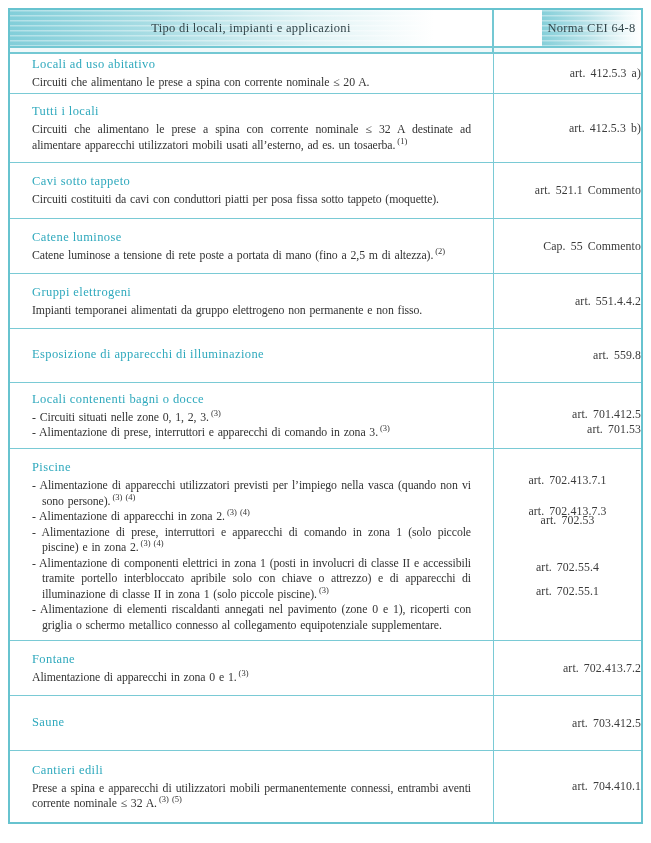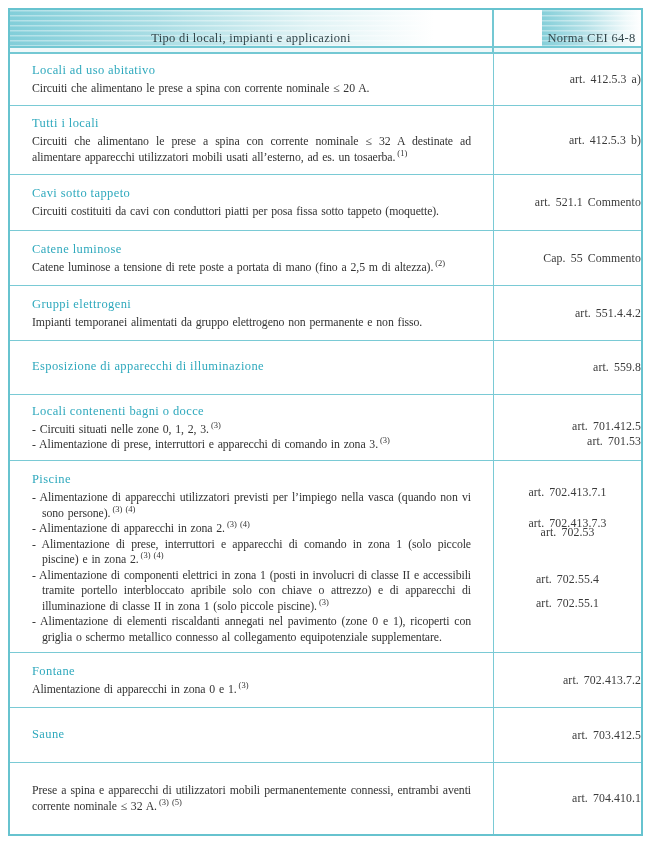--- a/index.html
+++ b/index.html
@@ -12,21 +12,21 @@
   .page { position: relative; width: 651px; height: 843px; }
   .cei-table {
     position: absolute; left: 8px; top: 8px; width: 635px;
     box-sizing: border-box;
     border: 2px solid #67c3cf;
     background: #ffffff;
   }
   
   .header-row { display: flex; height: 36px; border-bottom: 2px solid #74c8d3; }
   .hcell {
-    display: flex; align-items: flex-end; justify-content: center;
+    display: flex; align-items: center; justify-content: center;
     font-size: 12.5px; color: #32454a; letter-spacing: 0.3px;
     box-sizing: border-box;
   }
   .hcell.hleft {
     width: 484px;
     border-right: 2px solid #74c8d3;
     background-image:
       repeating-linear-gradient(to bottom,
         rgba(255,255,255,0.38) 0px, rgba(255,255,255,0.38) 1px,
         rgba(255,255,255,0) 2px, rgba(255,255,255,0) 5px),
@@ -87,21 +87,21 @@
       <div class="hcell hright">
         <span>Norma CEI 64-8</span>
       </div>
     </div>
 
     <div class="spacer">
       <div class="spl"></div>
       <div class="spr"></div>
     </div>
 
-    <div class="row" style="height:52px">
+    <div class="row" style="height:40px">
       <div class="cell-left">
         <div class="row-title">Locali ad uso abitativo</div>
         <p class="item"><span>Circuiti che alimentano le prese a spina con corrente nominale ≤ 20 A.</span><sup class="fn"></sup></p>
       </div>
       <div class="cell-right">
         <div class="ref">art. 412.5.3 a)</div>
       </div>
     </div>
 
     <div class="row" style="height:69px">
@@ -197,20 +197,21 @@
       <div class="cell-left">
         <div class="row-title">Saune</div>
       </div>
       <div class="cell-right">
         <div class="ref">art. 703.412.5</div>
       </div>
     </div>
 
     <div class="row" style="height:71px">
       <div class="cell-left">
+        <div class="row-title">Cantieri edili</div>
         <p class="item"><span>Prese a spina e apparecchi di utilizzatori mobili permanentemente connessi, entrambi aventi corrente nominale ≤ 32 A.</span><sup class="fn">(3) (5)</sup></p>
       </div>
       <div class="cell-right">
         <div class="ref">art. 704.410.1</div>
       </div>
     </div>
 
   </div>
 </div>
 

